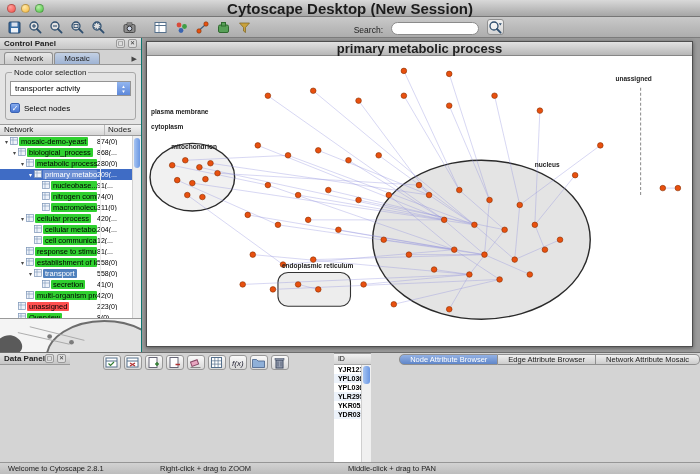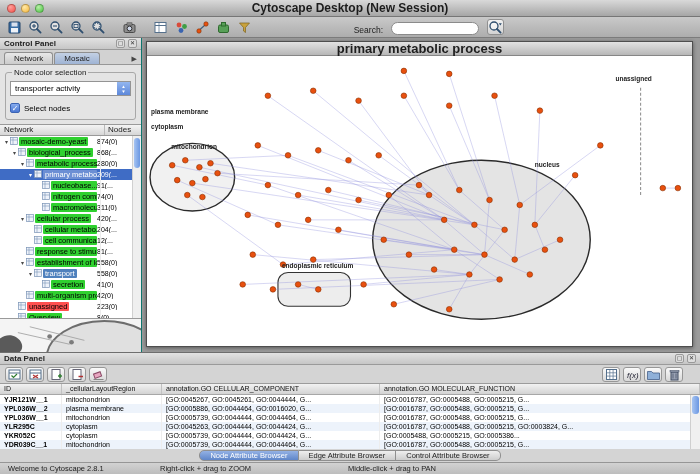--- a/index.html
+++ b/index.html
@@ -7,21 +7,21 @@
   body { font-family:"Liberation Sans", sans-serif; background:#7e7e7e; overflow:hidden; }
   .window { width:700px; height:474px; display:flex; flex-direction:column; background:#cfcfcf; }
 
   
   .titlebar { height:17px; flex:none; background:linear-gradient(#d9d9d9,#a6a6a6); border-bottom:1px solid #767676; position:relative; display:flex; align-items:center; }
   .traffic { display:flex; gap:5px; margin-left:7px; z-index:2; }
   .light { width:9px; height:9px; border-radius:50%; border:1px solid rgba(0,0,0,.25); }
   .light.red{ background:radial-gradient(circle at 35% 30%, #ff9f9a, #f4504a); }
   .light.yellow{ background:radial-gradient(circle at 35% 30%, #ffe9a8, #f6b73c); }
   .light.green{ background:radial-gradient(circle at 35% 30%, #b9f0a8, #46c13e); }
-  .title-text { position:absolute; left:0; right:0; text-align:center; font-size:12px; font-weight:bold; color:#1c1c1c; }
+  .title-text { position:absolute; left:0; right:0; text-align:center; font-size:15px; font-weight:bold; color:#1c1c1c; }
 
   
   .toolbar { height:21px; flex:none; background:linear-gradient(#c9c9c9,#adadad); border-bottom:1px solid #7c7c7c; display:flex; align-items:center; padding:0 6px; }
   .tb-group { display:flex; gap:2px; margin-right:12px; }
   .tb-btn { width:19px; height:19px; background:transparent; border:none; padding:1px; cursor:default; }
   .tb-btn svg{ display:block; }
   .search-area { margin-left:auto; margin-right:190px; display:flex; align-items:flex-end; gap:8px; }
   .search-label { font-size:8.5px; color:#222; }
   .search-input { width:88px; height:13px; border-radius:7px; border:1px solid #8b8b8b; font-size:8px; padding:0 6px; background:#fff; }
   .search-btn { width:17px; height:16px; border:1px solid #909090; border-radius:3px; background:linear-gradient(#f2f2f2,#d2d2d2); padding:0; }
@@ -63,21 +63,21 @@
   .preview svg { width:100%; height:100%; display:block; }
 
   
   .desktop { flex:1; background:#9b9b9b; position:relative; min-width:0; }
   .inner-window { position:absolute; left:4px; top:3px; right:7px; bottom:5px; border:1px solid #4e4e4e; background:#fff; display:flex; flex-direction:column; box-shadow:0 1px 4px rgba(0,0,0,.45); }
   .inner-titlebar { height:14px; flex:none; background:linear-gradient(#e2e2e2,#b7b7b7); border-bottom:1px solid #868686; font-size:13px; font-weight:bold; text-align:center; line-height:13px; color:#1e1e1e; }
   .canvas { flex:1; min-height:0; }
   .canvas svg { width:100%; height:100%; display:block; }
 
   
-  .data-panel { height:110px; flex:none; border-top:1px solid #6f6f6f; background:#d4d4d4; display:flex; flex-direction:column; }
+  .data-panel { height:110px; flex:none; border-top:1px solid #6f6f6f; background:#d4d4d4; display:flex; flex-direction:row;gap:28px; }
   .dp-toolbar { height:18px; flex:none; display:flex; align-items:center; padding:0 5px; gap:3px; }
   .dp-btn { width:18px; height:15px; background:linear-gradient(#fafafa,#d8d8d8); border:1px solid #979797; border-radius:3px; padding:0; display:flex; align-items:center; justify-content:center; }
   .dp-right { margin-left:auto; display:flex; gap:3px; margin-right:12px; }
   .dp-table { flex:1; background:#fff; border-top:1px solid #9c9c9c; position:relative; overflow:hidden; font-size:7px; }
   .dt-header { display:flex; height:11px; background:linear-gradient(#f2f2f2,#d3d3d3); border-bottom:1px solid #a7a7a7; color:#111; }
   .dt-cell { padding:0 4px; border-right:1px solid #c2c2c2; overflow:hidden; white-space:nowrap; line-height:10px; }
   .c1 { width:62px; flex:none; }
   .c2 { width:100px; flex:none; }
   .c3 { width:218px; flex:none; }
   .c4 { flex:1; }
@@ -708,21 +708,21 @@
             <span class="dt-cell c4">[GO:0016787, GO:0005488, GO:0005215, G...</span>
           </div>
         </div>
       <div class="table-sb">
           <div class="table-sb-thumb"></div>
         </div>
     </div>
     <div class="dp-tabs" id="dp-tabs">
         <button class="dp-tab selected">Node Attribute Browser</button>
         <button class="dp-tab">Edge Attribute Browser</button>
-        <button class="dp-tab">Control Attribute Browser</button>
+        <button class="dp-tab">Network Attribute Mosaic</button>
       </div>
   </div>
 
   <div class="statusbar">
     <span class="sb-left">Welcome to Cytoscape 2.8.1</span>
     <span class="sb-mid">Right-click + drag to ZOOM</span>
     <span>Middle-click + drag to PAN</span>
   </div>
 
 </div>

